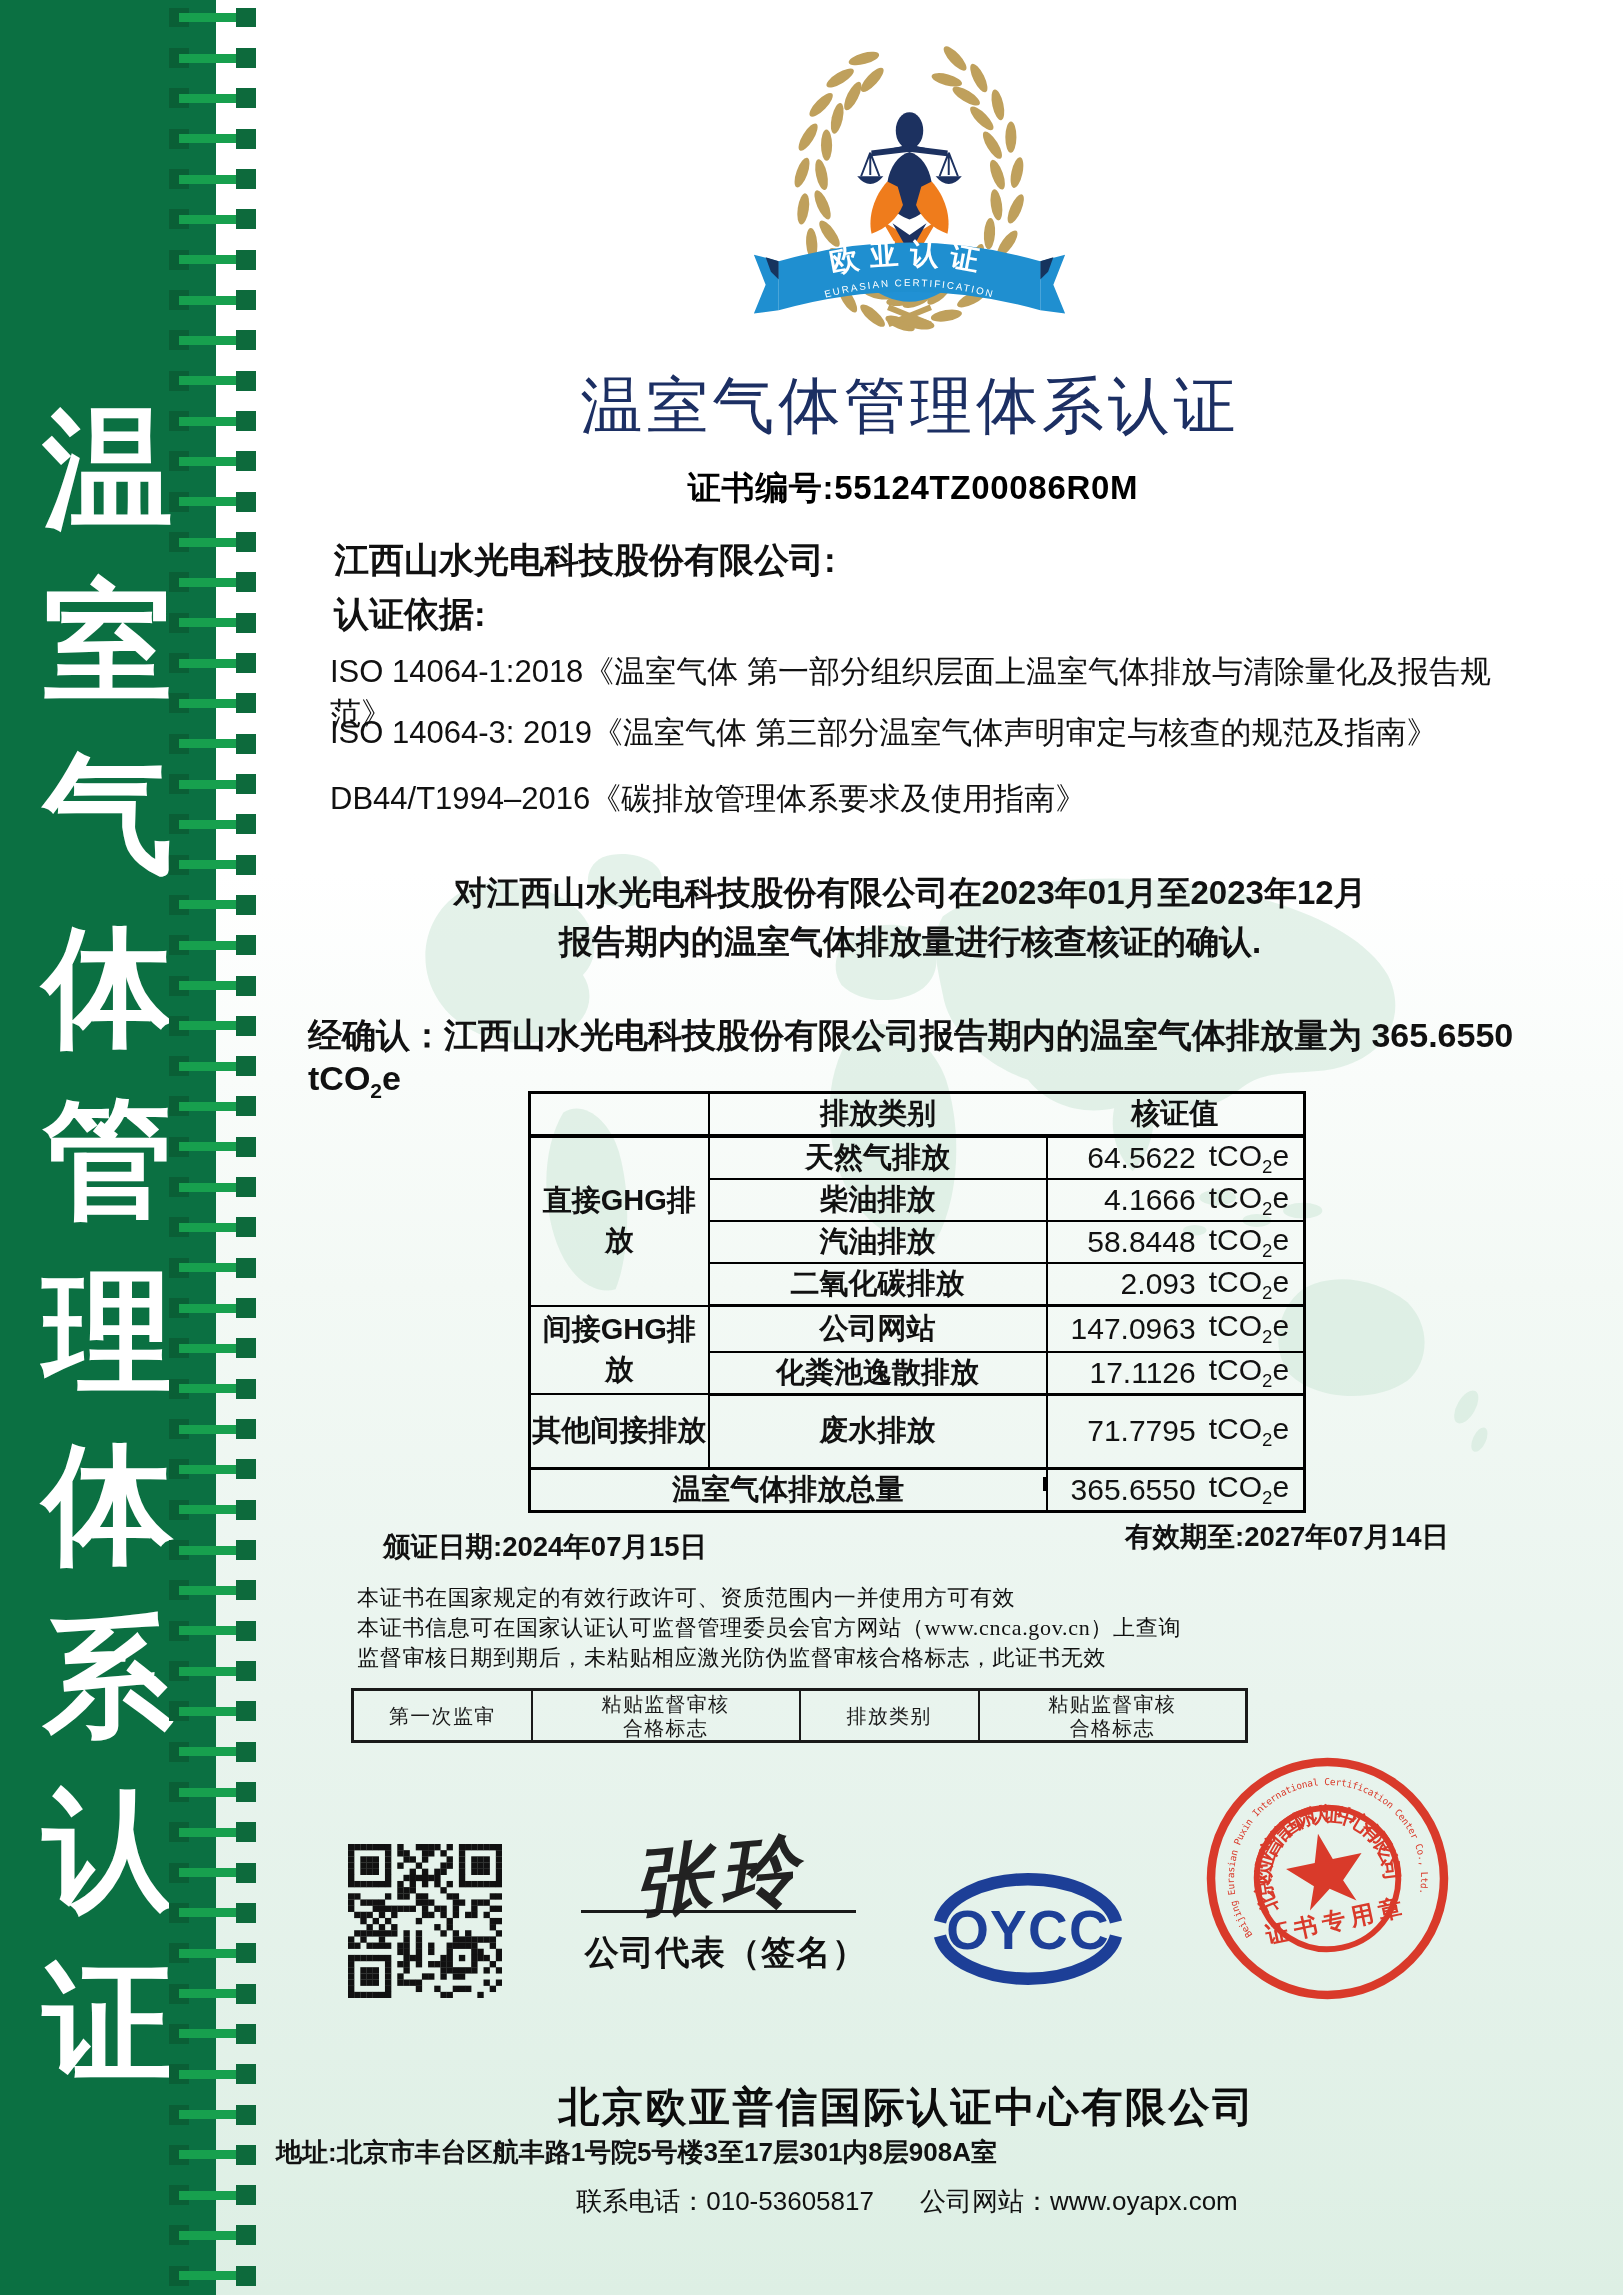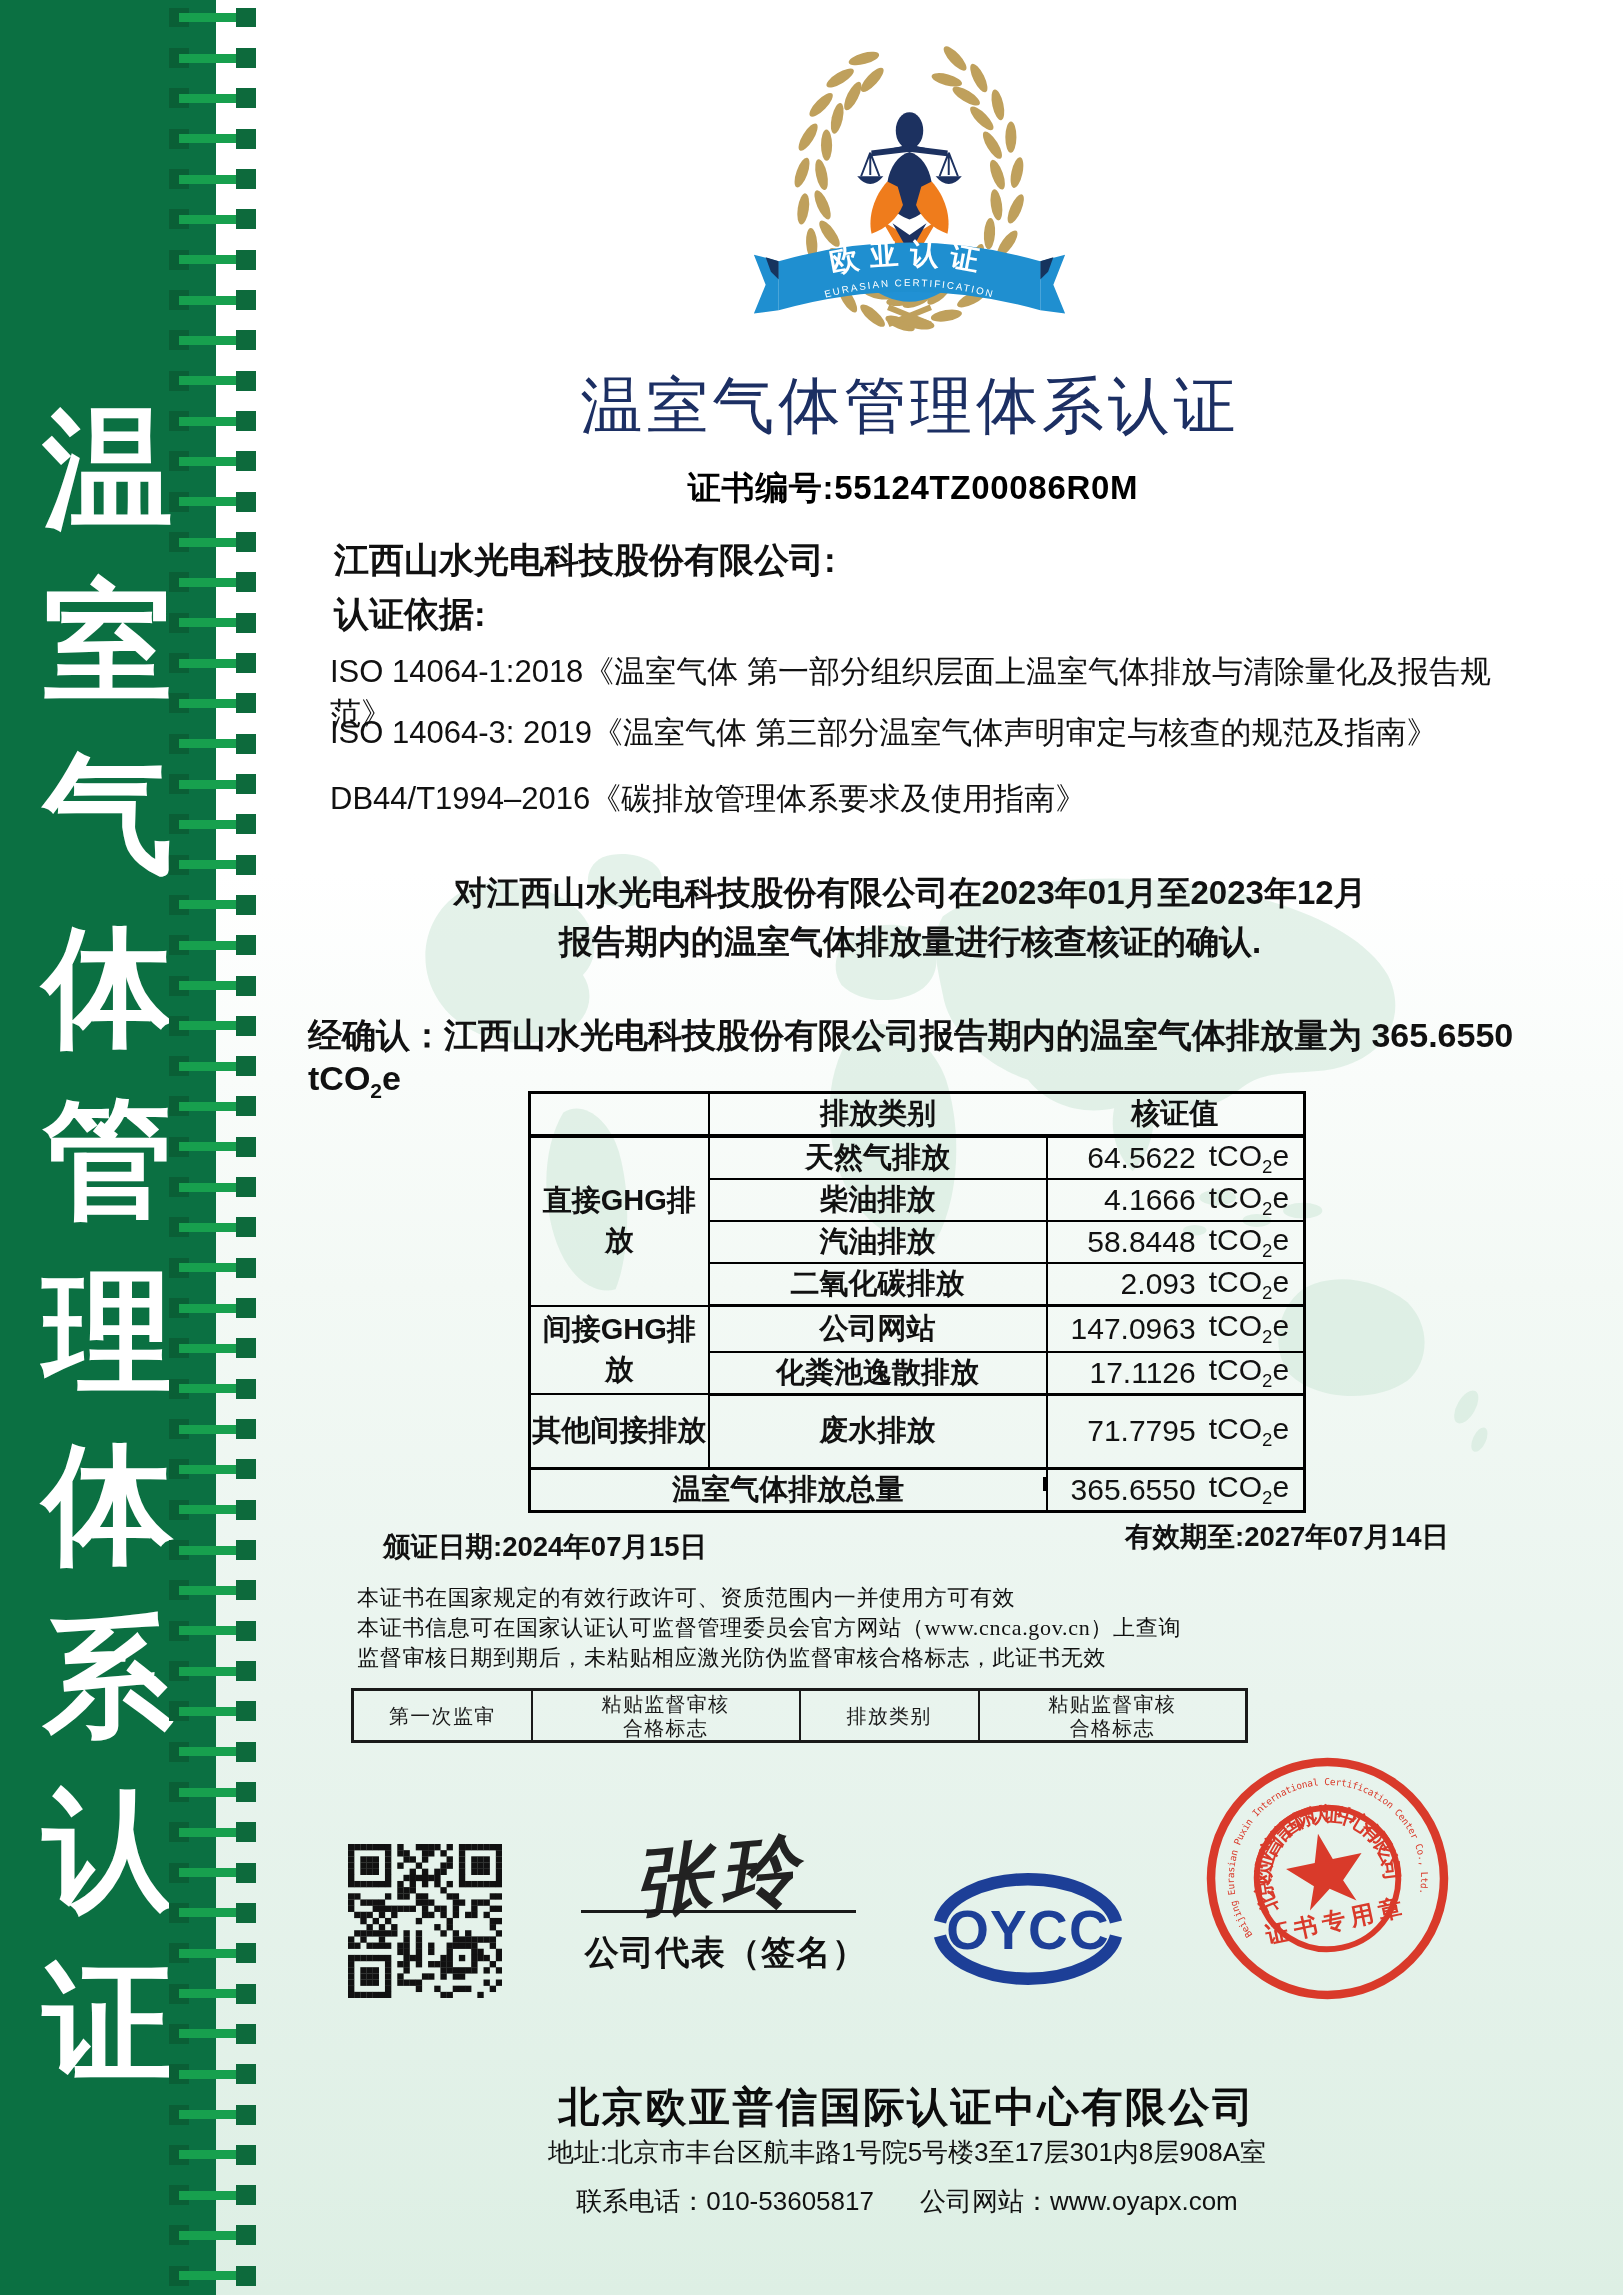--- a/index.html
+++ b/index.html
@@ -57,21 +57,21 @@
   table.at td.o-l{border-left-width:3.3px;} table.at td.o-r{border-right-width:3.3px;}
   table.at tr td{border-top-width:3.3px;border-bottom-width:3.3px;}
   
   #sig-name{left:602px;top:1825px;width:236px;text-align:center;font-family:"Liberation Serif","DejaVu Serif",serif;
             font-style:italic;font-weight:700;font-size:77px;color:#222;transform:rotate(-5deg);letter-spacing:9.2px;}
   #sig-line{left:581px;top:1910px;width:275px;height:2.6px;background:#1a1a1a;}
   #sig-cap{left:569px;top:1930px;width:314px;text-align:center;font-family:"Liberation Serif","DejaVu Serif",serif;
            font-weight:600;font-size:34px;color:#111;letter-spacing:1.3px;}
   
   .f-company{left:285px;top:2080px;width:1244px;text-align:center;font-size:41px;font-weight:700;color:#0d0d0d;letter-spacing:2.6px;}
-  .f-addr{left:285px;top:2135px;width:1244px;text-align:center;font-size:26px;font-weight:400;}
+  .f-addr{left:276px;top:2135px;width:1244px;text-align:left;font-size:26px;font-weight:700;}
   .f-contact{left:285px;top:2184px;width:1244px;display:flex;justify-content:center;gap:46px;font-size:26px;font-weight:500;}
   svg text{font-family:"Liberation Sans",sans-serif;}
 </style>
 </head>
 <body>
 
 <div id="page">
 
   <div class="abs" id="band">
     <div id="band-text">

